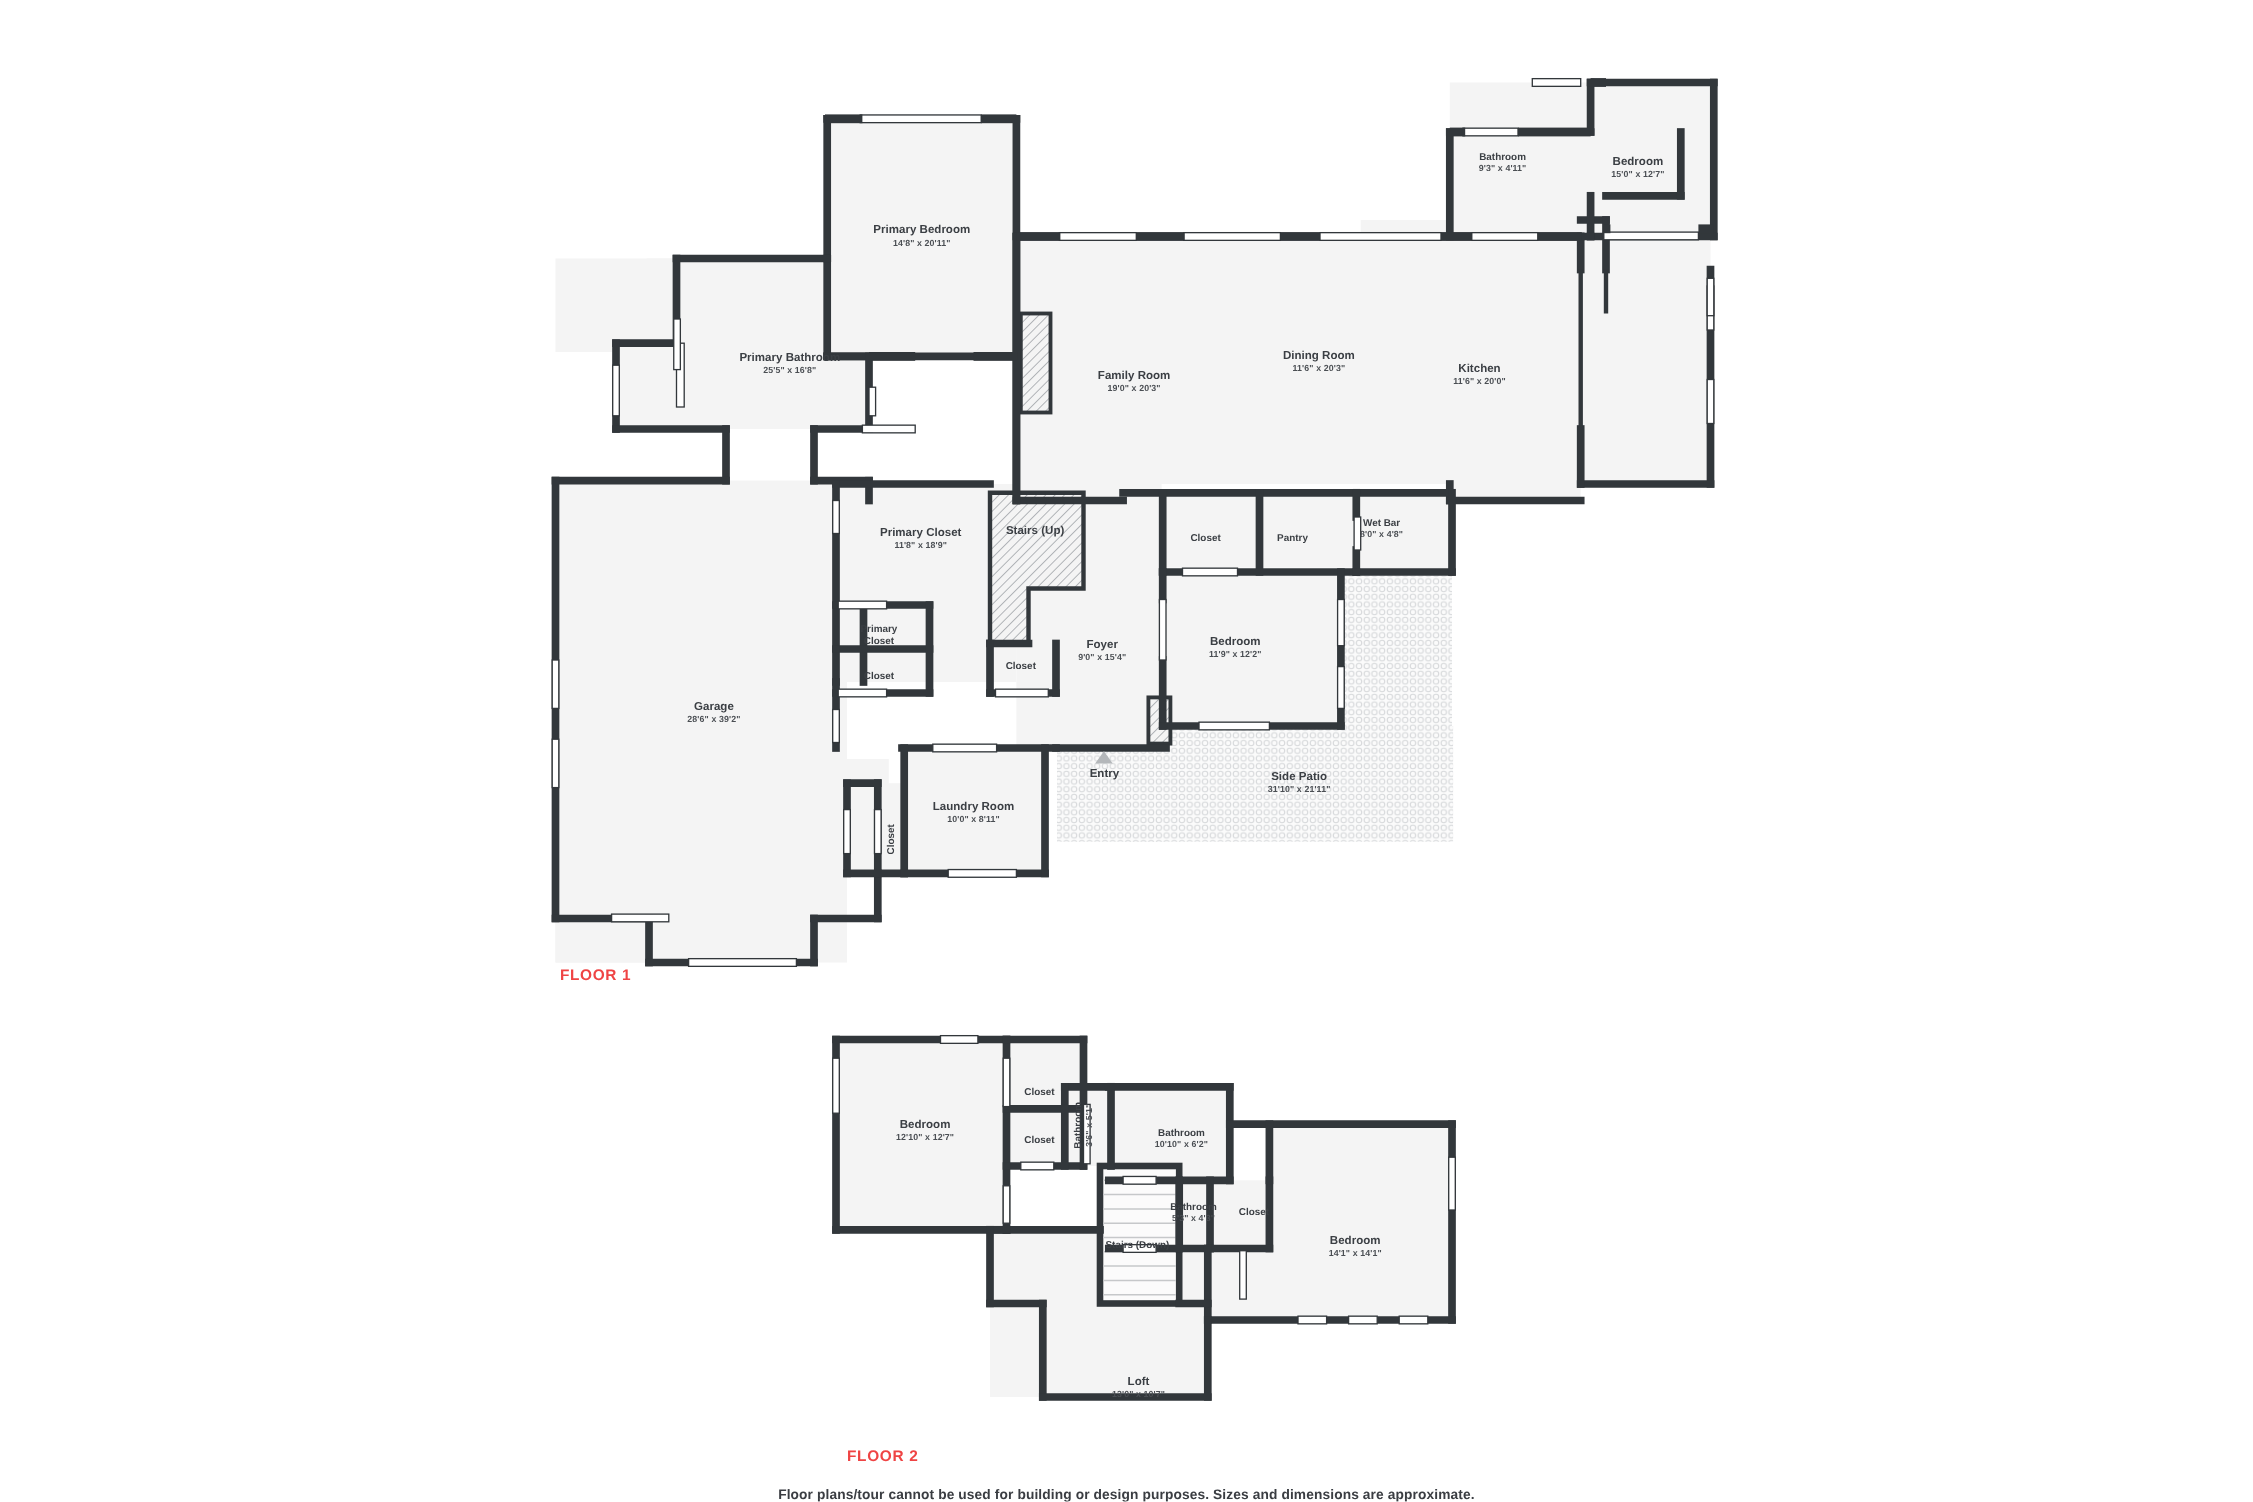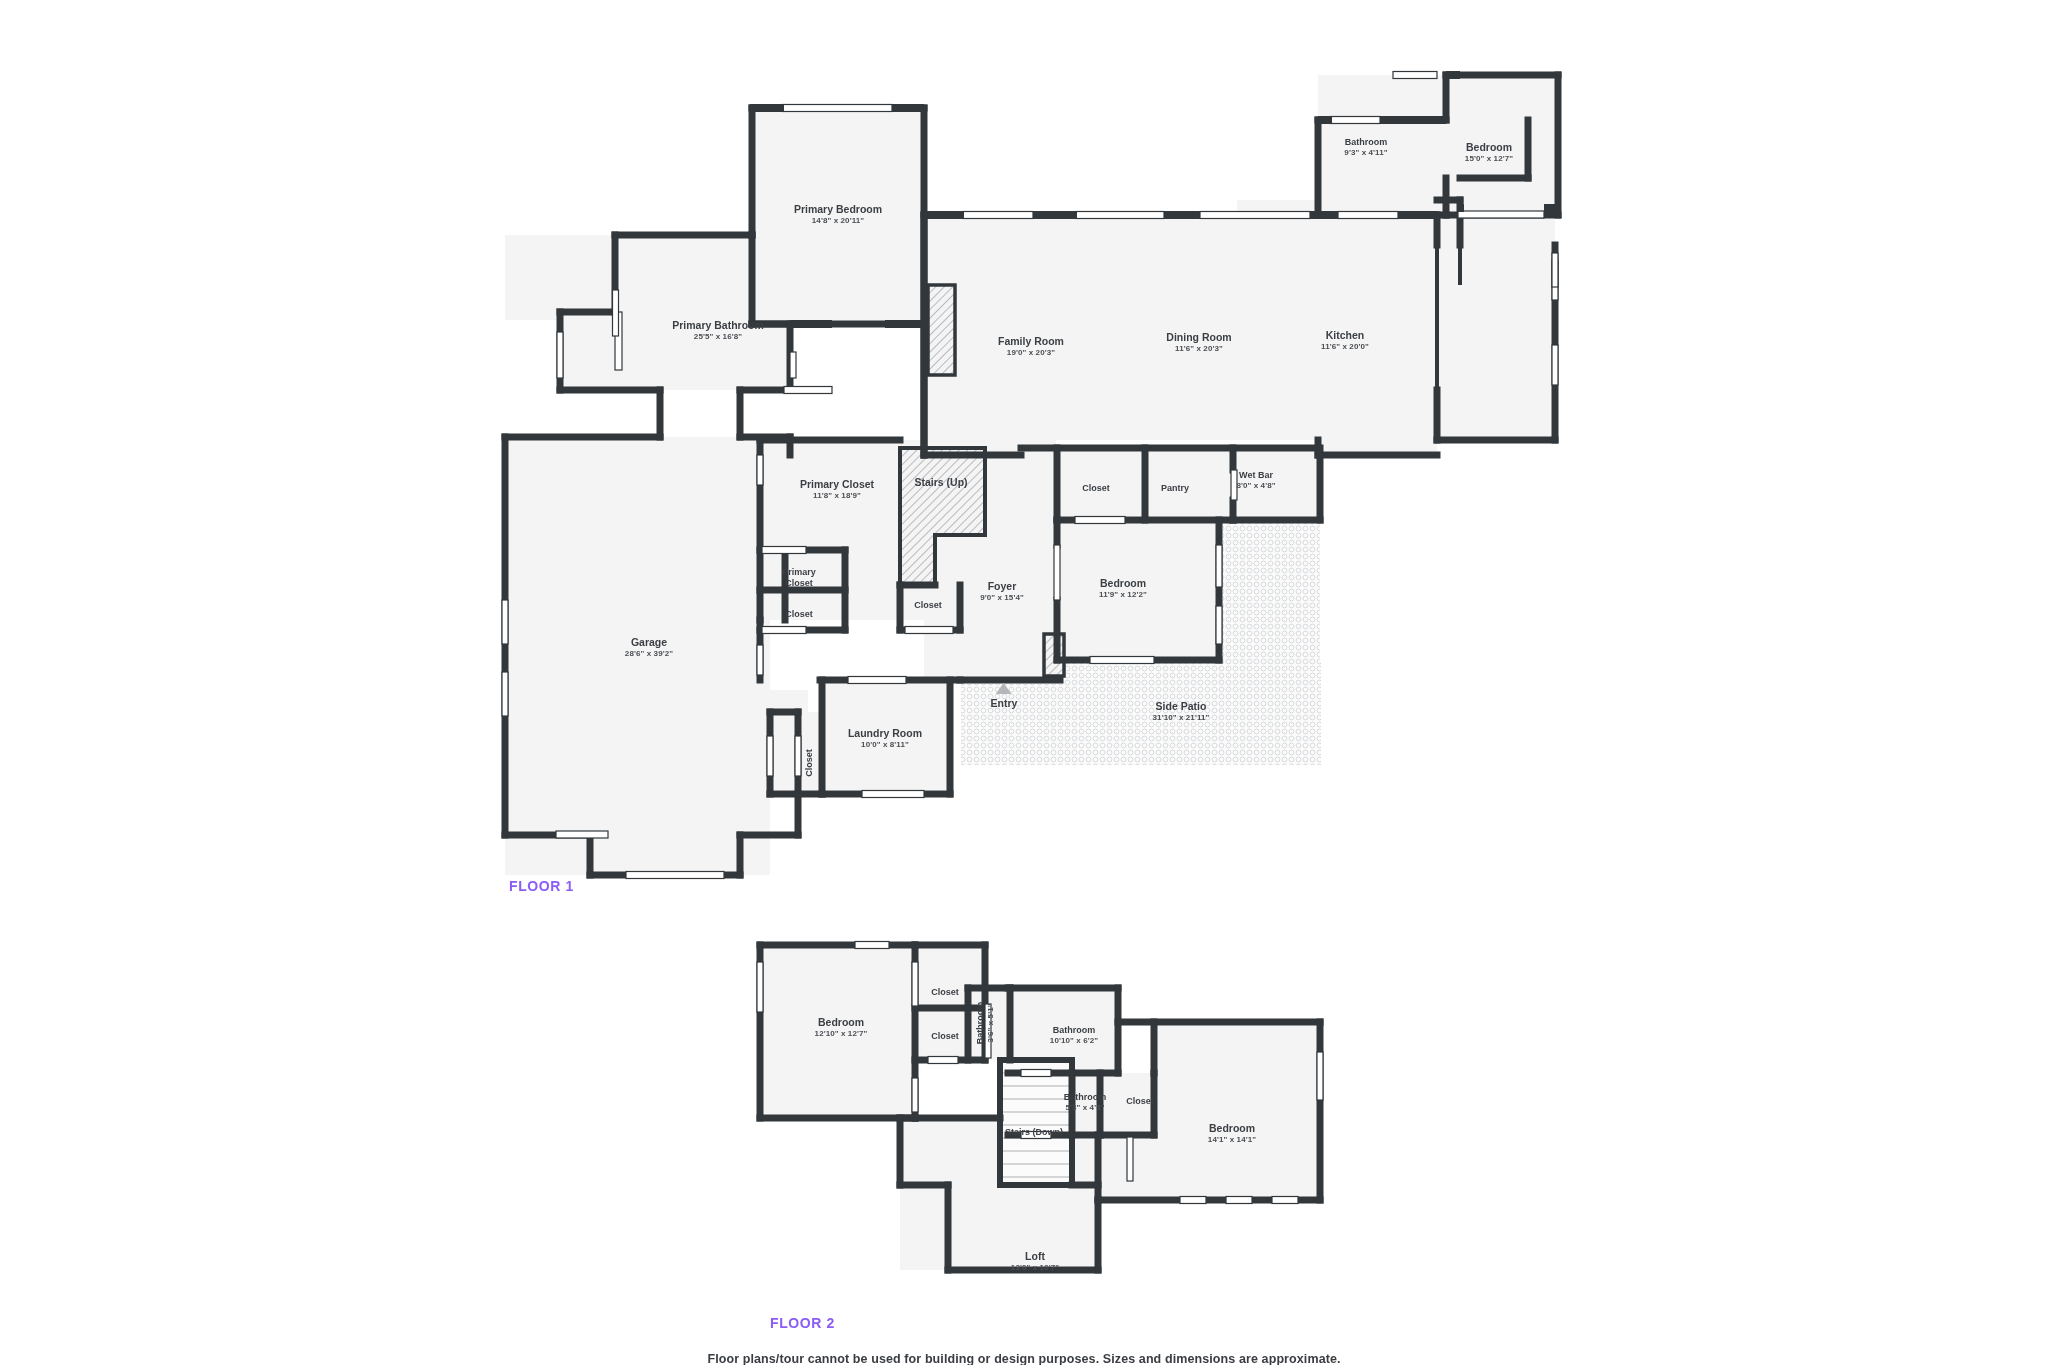--- a/index.html
+++ b/index.html
@@ -5,21 +5,21 @@
   html,body{margin:0;padding:0;background:#ffffff;}
   body{
     width:2048px;height:1365px;position:relative;overflow:hidden;
     font-family:"Liberation Sans","DejaVu Sans",sans-serif;
     color:#3b3f44;
   }
   #plan{position:absolute;inset:0;}
   svg{display:block;}
 
   .floor-label{
-    position:absolute;font-size:14px;font-weight:bold;letter-spacing:.6px;color:#8b5cf6;
+    position:absolute;font-size:14px;font-weight:bold;letter-spacing:.6px;color:#ef4444;
   }
   #floor1-label{left:509px;top:878px;}
   #floor2-label{left:770px;top:1315px;}
   #disclaimer{
     position:absolute;left:0;right:0;top:1352px;text-align:center;
     font-size:12.5px;font-weight:bold;color:#3a3d42;letter-spacing:.1px;
   }
   .rl{position:absolute;text-align:center;pointer-events:none;transform:translate(-50%,-50%);}
   .rl .nm{font-size:10.5px;font-weight:bold;color:#3b3f44;line-height:1.25;white-space:nowrap;}
   .rl .dm{font-size:8px;font-weight:bold;color:#4a4e53;line-height:1.3;white-space:nowrap;letter-spacing:.1px;}
@@ -337,21 +337,21 @@
   <div class="dm">14'8" x 20'11"</div>
 </div>
 <div class="rl" style="left:718px;top:331px;">
   <div class="nm">Primary Bathroom</div>
   <div class="dm">25'5" x 16'8"</div>
 </div>
 <div class="rl" style="left:1031px;top:347px;">
   <div class="nm">Family Room</div>
   <div class="dm">19'0" x 20'3"</div>
 </div>
-<div class="rl" style="left:1199px;top:329px;margin-top:14px;">
+<div class="rl" style="left:1199px;top:329px;">
   <div class="nm">Dining Room</div>
   <div class="dm">11'6" x 20'3"</div>
 </div>
 <div class="rl" style="left:1345px;top:341px;">
   <div class="nm">Kitchen</div>
   <div class="dm">11'6" x 20'0"</div>
 </div>
 <div class="rl small" style="left:1366px;top:148px;">
   <div class="nm">Bathroom</div>
   <div class="dm">9'3" x 4'11"</div>

